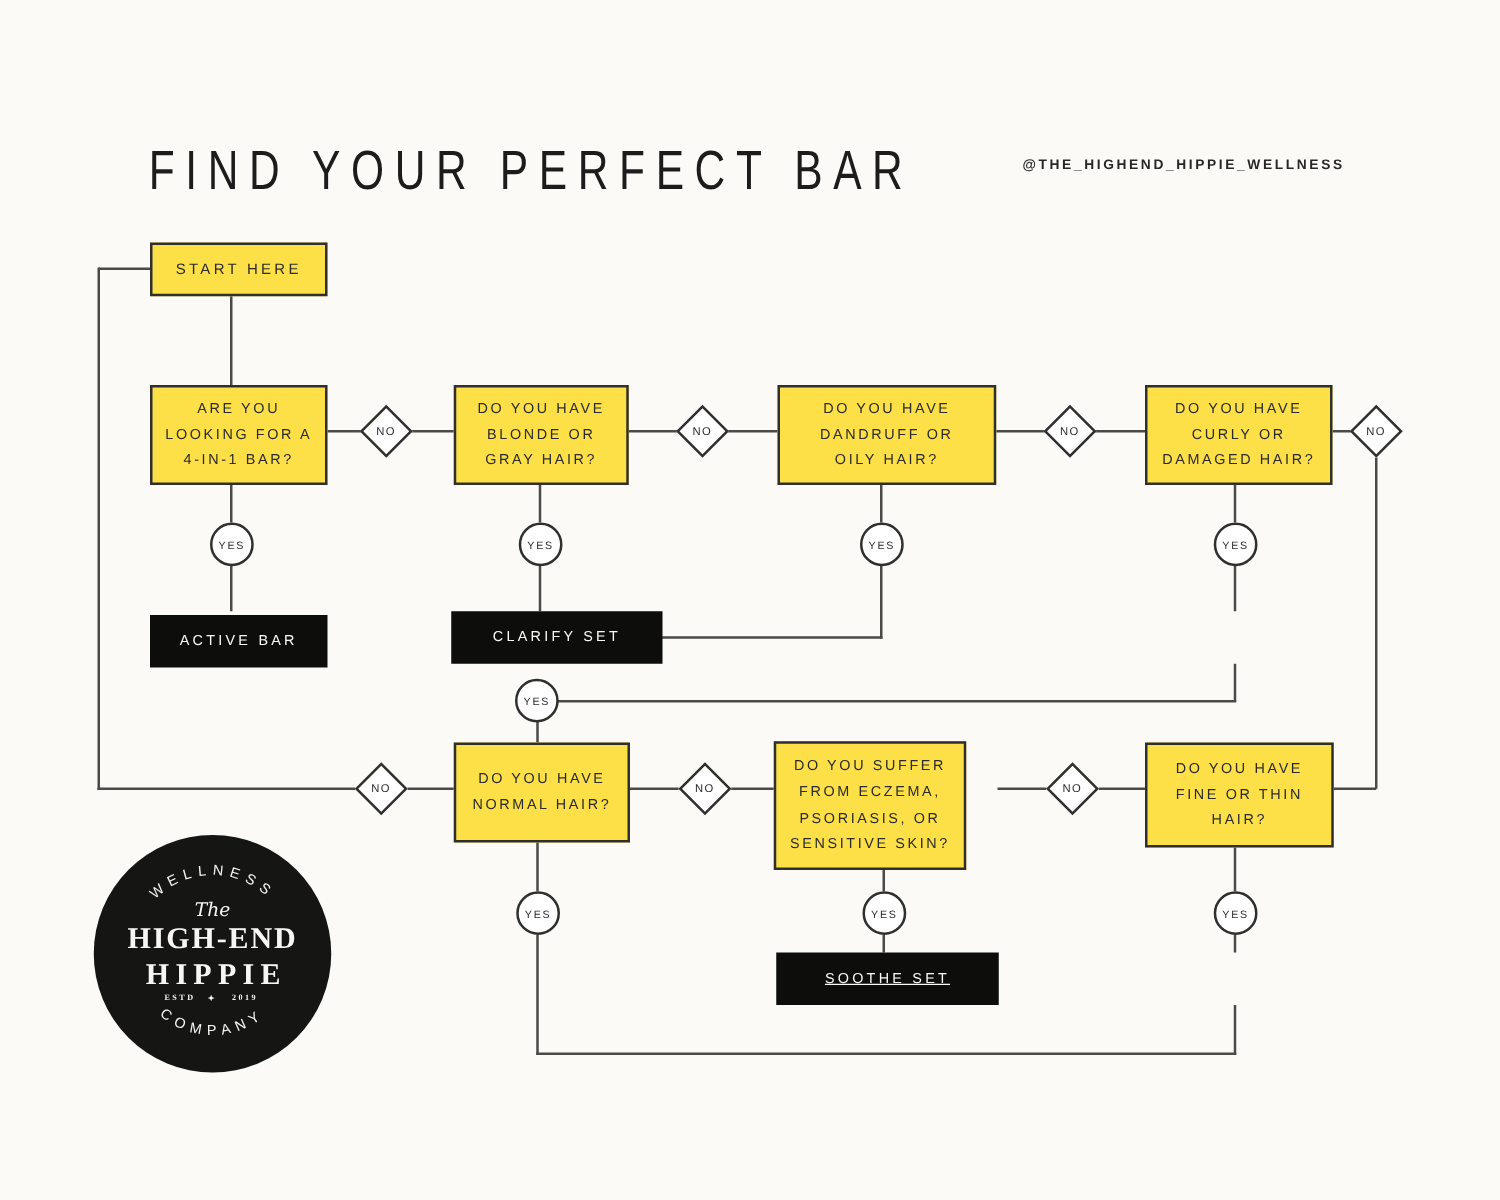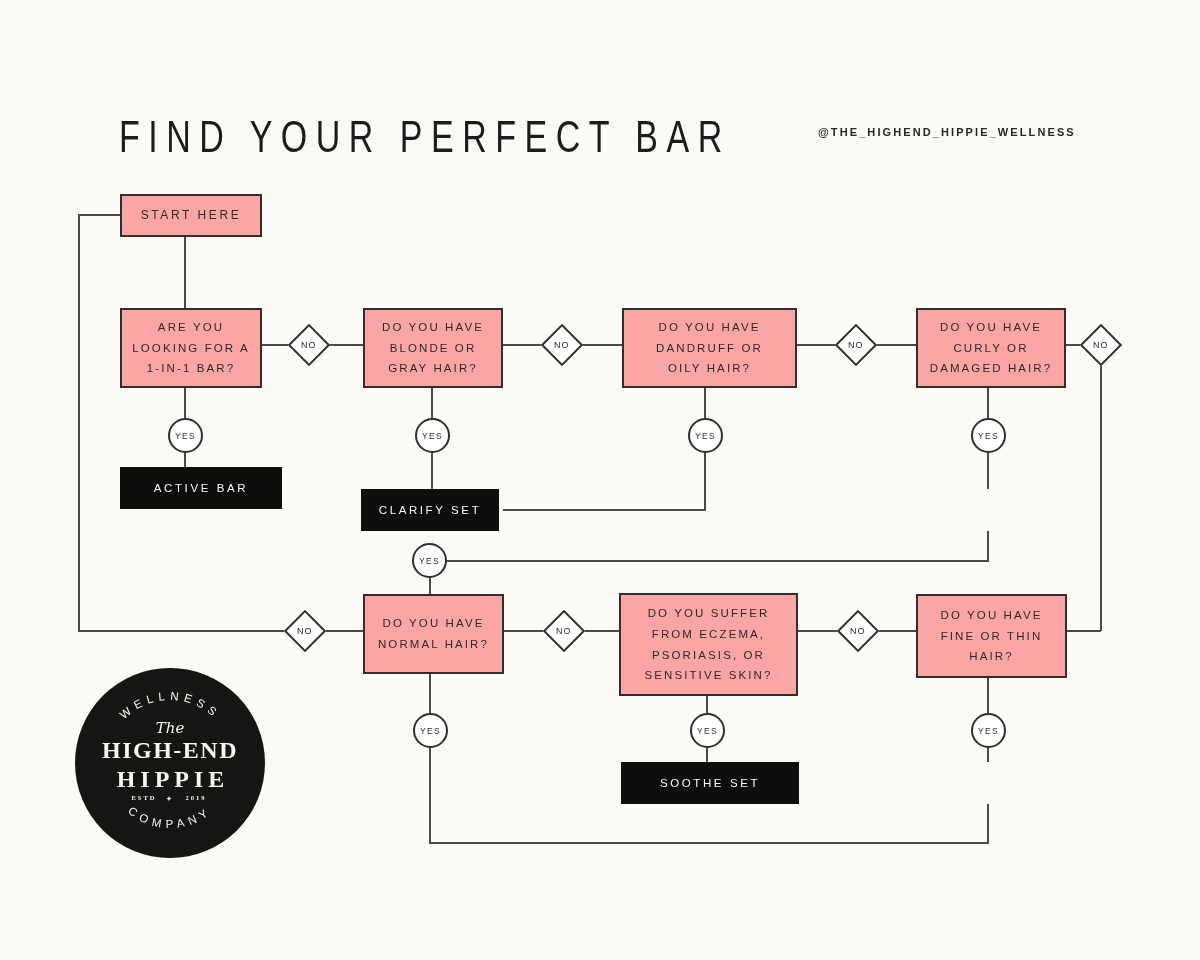--- a/index.html
+++ b/index.html
@@ -4,21 +4,21 @@
 <style>
   html,body{margin:0;padding:0;}
   body{font-family:"Liberation Sans","DejaVu Sans",sans-serif;background:#e9e9e9;}
   .canvas{position:relative;width:1200px;height:960px;background:#fbfaf7;overflow:hidden;margin:0 auto;}
 
   .title{position:absolute;left:119px;top:112px;font-size:34px;font-weight:400;color:#1c1c1c;
          letter-spacing:8.5px;white-space:nowrap;transform:scale(1,1.3);transform-origin:top left;}
   .handle{position:absolute;left:818px;top:126px;font-size:11px;font-weight:700;color:#272727;
           letter-spacing:2.1px;white-space:nowrap;}
 
-  .box{position:absolute;background:#fca5a5;border:2px solid #2f2f2e;box-sizing:border-box;
+  .box{position:absolute;background:#fde047;border:2px solid #2f2f2e;box-sizing:border-box;
        display:flex;align-items:center;justify-content:center;text-align:center;
        color:#2b2b2b;font-size:11.5px;letter-spacing:2.1px;line-height:1.8;font-weight:500;}
   .box .lbl{white-space:pre-line;}
   .startbox{font-size:12px;letter-spacing:2.6px;}
   .result{position:absolute;background:#0d0d0c;border:none;display:flex;align-items:center;justify-content:center;
           color:#faf9f7;font-size:11.5px;letter-spacing:2.6px;font-weight:500;text-align:center;}
 
   .diamond{position:absolute;width:30px;height:30px;background:#ffffff;border:2px solid #2f2f2e;
            box-sizing:border-box;transform:rotate(45deg);display:flex;align-items:center;justify-content:center;}
   .diamond .lbl{transform:rotate(-45deg);font-size:9px;letter-spacing:1px;color:#2b2b2b;font-weight:500;}
@@ -84,60 +84,60 @@
   <div class="ln" style="left:987px;top:678px;width:2px;height:35px;"></div>
   <div class="ln" style="left:987px;top:748px;width:2px;height:14px;"></div>
 
   <div class="box startbox" style="left:120px;top:194px;width:142px;height:43px;">
     <span class="lbl">START HERE</span>
   </div>
 
   <div class="box" style="left:120px;top:308px;width:142px;height:80px;">
     <span class="lbl">ARE YOU
 LOOKING FOR A
-1-IN-1 BAR?</span>
+4-IN-1 BAR?</span>
   </div>
   <div class="box" style="left:363px;top:308px;width:140px;height:80px;">
     <span class="lbl">DO YOU HAVE
 BLONDE OR
 GRAY HAIR?</span>
   </div>
   <div class="box" style="left:622px;top:308px;width:175px;height:80px;">
     <span class="lbl">DO YOU HAVE
 DANDRUFF OR
 OILY HAIR?</span>
   </div>
   <div class="box" style="left:916px;top:308px;width:150px;height:80px;">
     <span class="lbl">DO YOU HAVE
 CURLY OR
 DAMAGED HAIR?</span>
   </div>
   <div class="box" style="left:363px;top:594px;width:141px;height:80px;">
     <span class="lbl">DO YOU HAVE
 NORMAL HAIR?</span>
   </div>
-  <div class="box" style="left:619px;top:593px;width:179px;height:103px;">
+  <div class="box" style="left:619px;top:593px;width:154px;height:103px;">
     <span class="lbl">DO YOU SUFFER
 FROM ECZEMA,
 PSORIASIS, OR
 SENSITIVE SKIN?</span>
   </div>
   <div class="box" style="left:916px;top:594px;width:151px;height:84px;">
     <span class="lbl">DO YOU HAVE
 FINE OR THIN
 HAIR?</span>
   </div>
 
-  <div class="result" style="left:120px;top:467px;width:162px;height:42px;">
+  <div class="result" style="left:120px;top:492px;width:142px;height:42px;">
     <span>ACTIVE BAR</span>
   </div>
-  <div class="result" style="left:361px;top:489px;width:138px;height:42px;">
+  <div class="result" style="left:361px;top:489px;width:169px;height:42px;">
     <span>CLARIFY SET</span>
   </div>
-  <div class="result" style="left:621px;top:762px;width:178px;height:42px;">
+  <div class="result" style="left:621px;top:762px;width:178px;height:42px;text-decoration:underline;">
     <span>SOOTHE SET</span>
   </div>
 
   <div class="diamond" style="left:294px;top:330px;">
     <span class="lbl">NO</span>
     </div>
   <div class="diamond" style="left:547px;top:330px;">
     <span class="lbl">NO</span>
     </div>
   <div class="diamond" style="left:841px;top:330px;">

